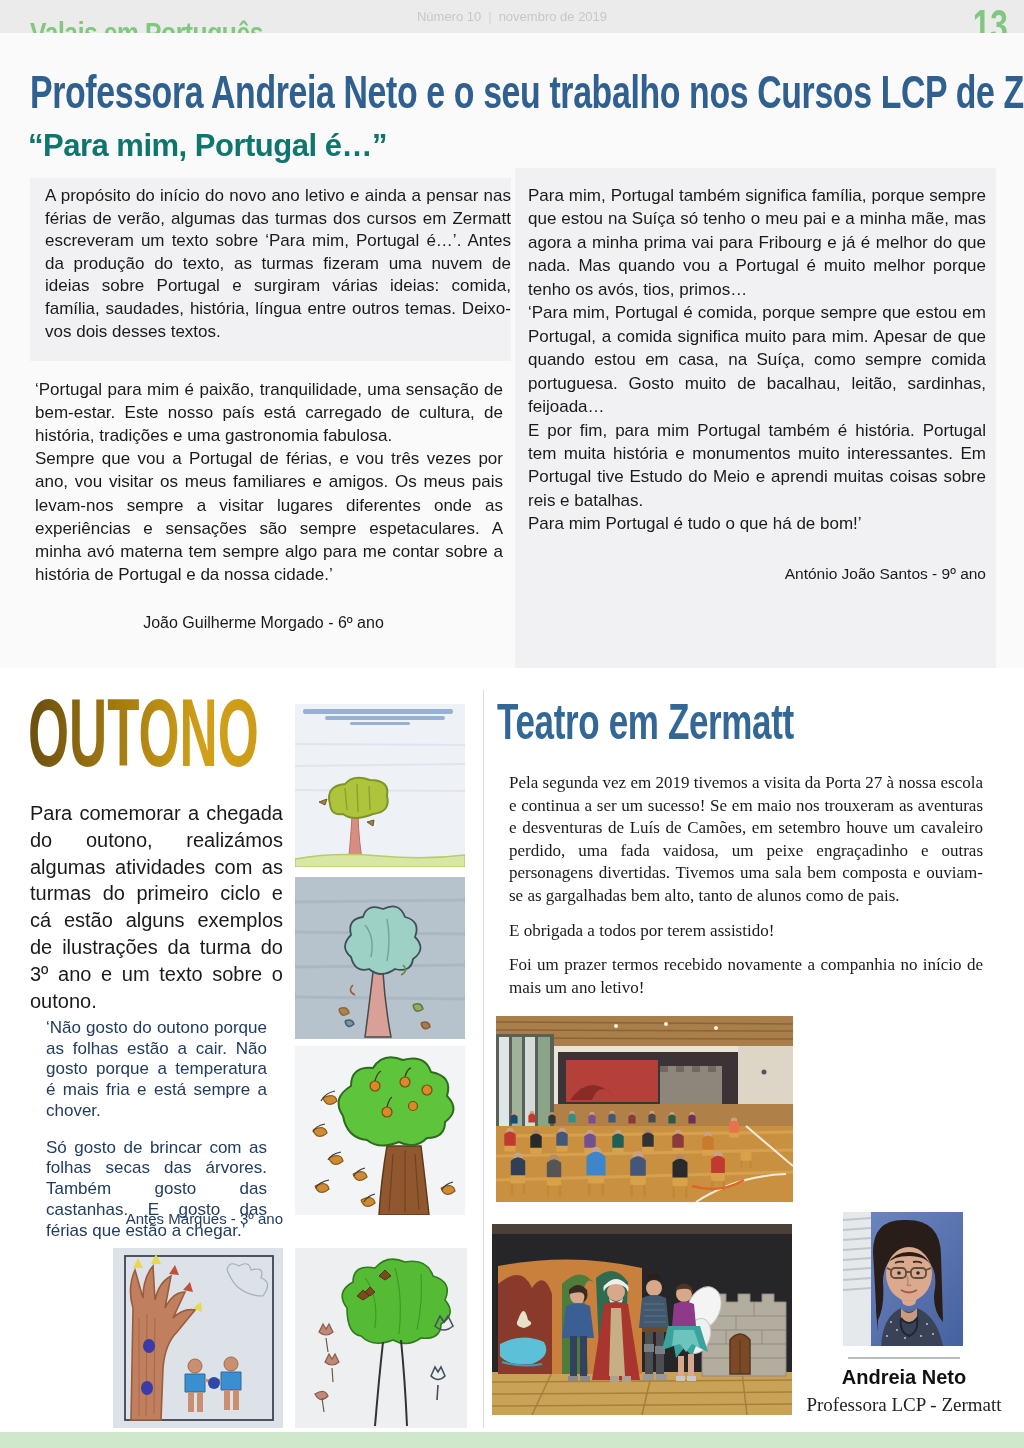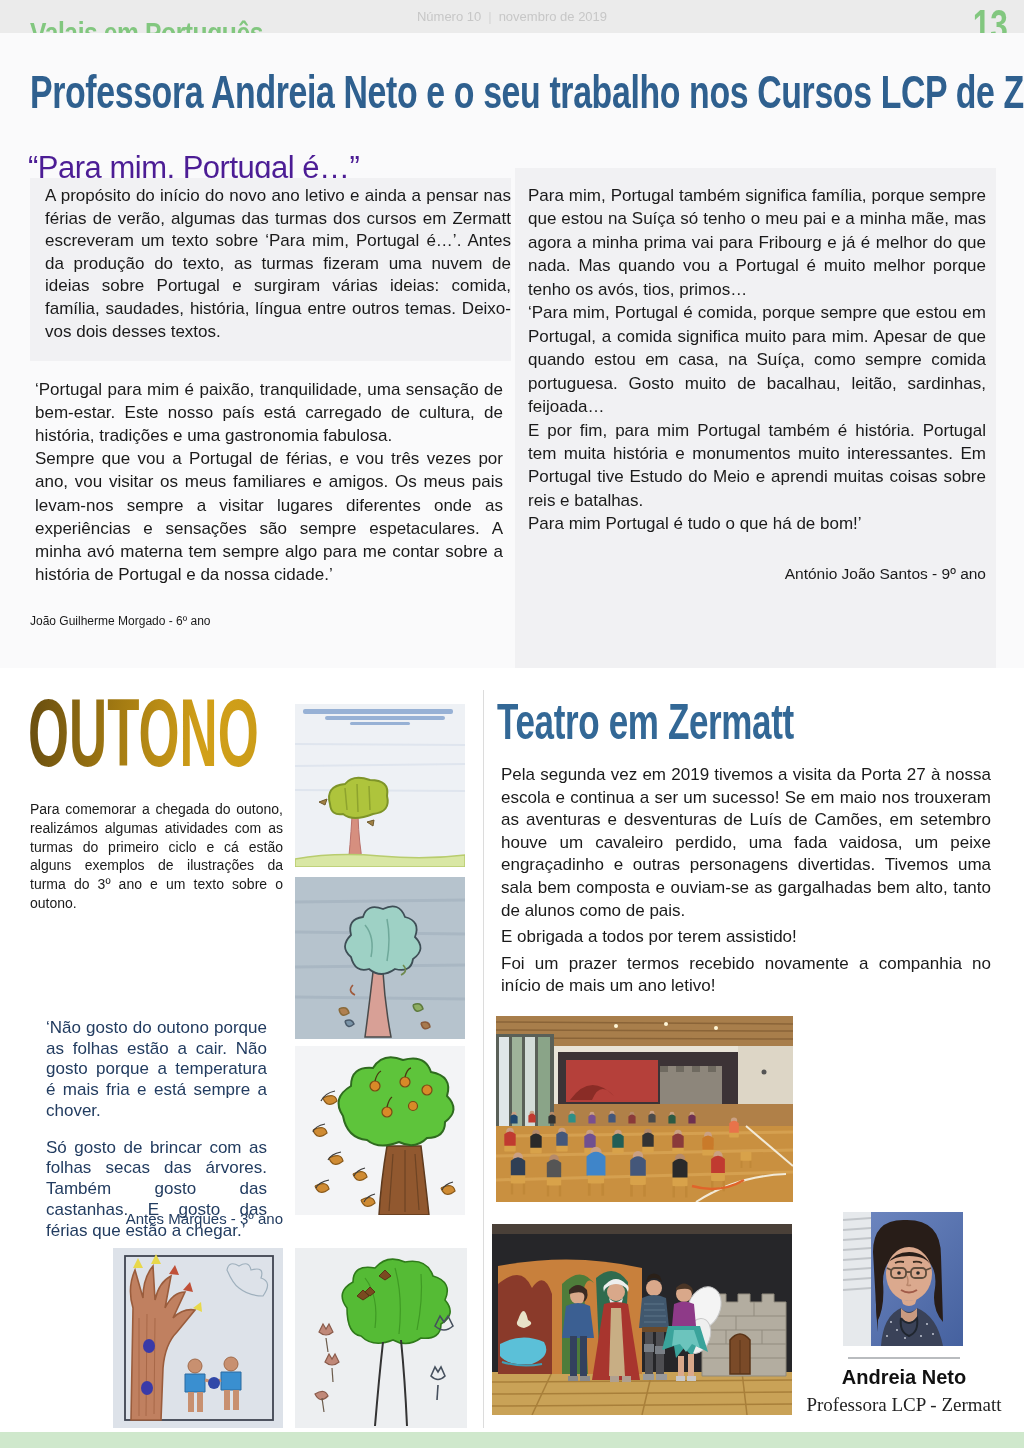--- a/index.html
+++ b/index.html
@@ -13,45 +13,45 @@
   .brand{left:30px;top:17px;font-size:29px;font-weight:bold;color:#82c77f;
          white-space:nowrap;transform:scaleX(.85);transform-origin:left top;letter-spacing:-.5px;}
   .issue{left:0;top:9px;width:1024px;text-align:center;font-size:13px;color:#c7c7c7;}
   .issue .sep{margin:0 7px;color:#d4d4d4;}
   .page-num{right:16px;top:5px;font-size:44px;font-weight:bold;color:#82c77f;
             transform:scaleX(.72);transform-origin:right top;line-height:.95;}
   
   .sect1-bg{left:0;top:33px;width:1024px;height:635px;background:#fafafb;}
   .main-title{left:30px;top:68px;font-size:47px;font-weight:bold;color:#2f608f;
               white-space:nowrap;transform:scaleX(.72);transform-origin:left top;letter-spacing:-.5px;line-height:1;}
-  .subtitle{left:28px;top:150px;font-size:31px;font-weight:normal;color:#4c1d95;white-space:nowrap;letter-spacing:-.5px;}
+  .subtitle{left:28px;top:128px;font-size:31px;font-weight:bold;color:#0f766e;white-space:nowrap;letter-spacing:-.5px;}
   .gray-box{background:#f1f1f3;}
   .box-left{left:30px;top:178px;width:481px;height:183px;}
   .intro-text{left:45px;top:185px;width:466px;font-size:17px;line-height:1.33;text-align:justify;}
   .quote-left{left:35px;top:378px;width:468px;font-size:17px;line-height:1.36;text-align:justify;}
   .quote-left p{margin:0;}
-  .author-left{left:30px;top:614px;width:473px;text-align:left;font-size:12px;padding-right:6px;box-sizing:border-box;}
+  .author-left{left:30px;top:614px;width:473px;text-align:center;font-size:16px;padding-right:6px;box-sizing:border-box;}
   .box-right{left:515px;top:168px;width:481px;height:500px;}
   .quote-right{left:528px;top:184px;width:458px;font-size:17px;line-height:1.38;text-align:justify;}
   .quote-right p{margin:0;}
   .author-right{left:528px;top:565px;width:458px;text-align:right;font-size:15.5px;}
   
   .vdivider{left:483px;top:690px;width:1px;height:738px;background:#dcdcdc;}
   .outono-title{left:28px;top:694px;font-size:96px;font-weight:bold;line-height:.82;white-space:nowrap;
     transform:scaleX(.55);transform-origin:left top;
     background:linear-gradient(100deg,#6e5210 5%,#a57c12 40%,#d2a019 75%,#cb9c18 100%);
     -webkit-background-clip:text;background-clip:text;color:transparent;}
-  .outono-body{left:30px;top:800px;width:253px;font-size:14px;line-height:1.34;text-align:justify;}
+  .outono-body{left:30px;top:800px;width:253px;font-size:20px;line-height:1.34;text-align:justify;}
   .outono-quote{left:30px;top:1002px;width:253px;font-size:17px;line-height:1.22;text-align:justify;color:#223c60;}
   .outono-quote p{margin:16px;}
   .author-luna{left:30px;top:1210px;width:253px;text-align:right;font-size:15px;color:#223c60;}
   .teatro-title{left:497px;top:697px;font-size:50px;font-weight:bold;color:#336896;white-space:nowrap;
                 transform:scaleX(.70);transform-origin:left top;line-height:1;letter-spacing:-.5px;}
   .teatro-body{left:497px;top:760px;width:498px;font-size:17px;line-height:1.33;text-align:justify;}
-  .teatro-body p{margin:4px;}
+  .teatro-body p{margin:12px;font-family:Liberation Serif, serif;}
   
   .img{display:block;}
   .d1{left:295px;top:704px;width:170px;height:163px;}
   .d2{left:295px;top:877px;width:170px;height:162px;}
   .d3{left:295px;top:1046px;width:170px;height:169px;}
   .d4{left:113px;top:1248px;width:170px;height:180px;}
   .d5{left:295px;top:1248px;width:172px;height:180px;}
   .ph1{left:496px;top:1016px;width:297px;height:186px;}
   .ph2{left:492px;top:1224px;width:300px;height:191px;}
   .portrait{left:843px;top:1212px;width:120px;height:134px;}

